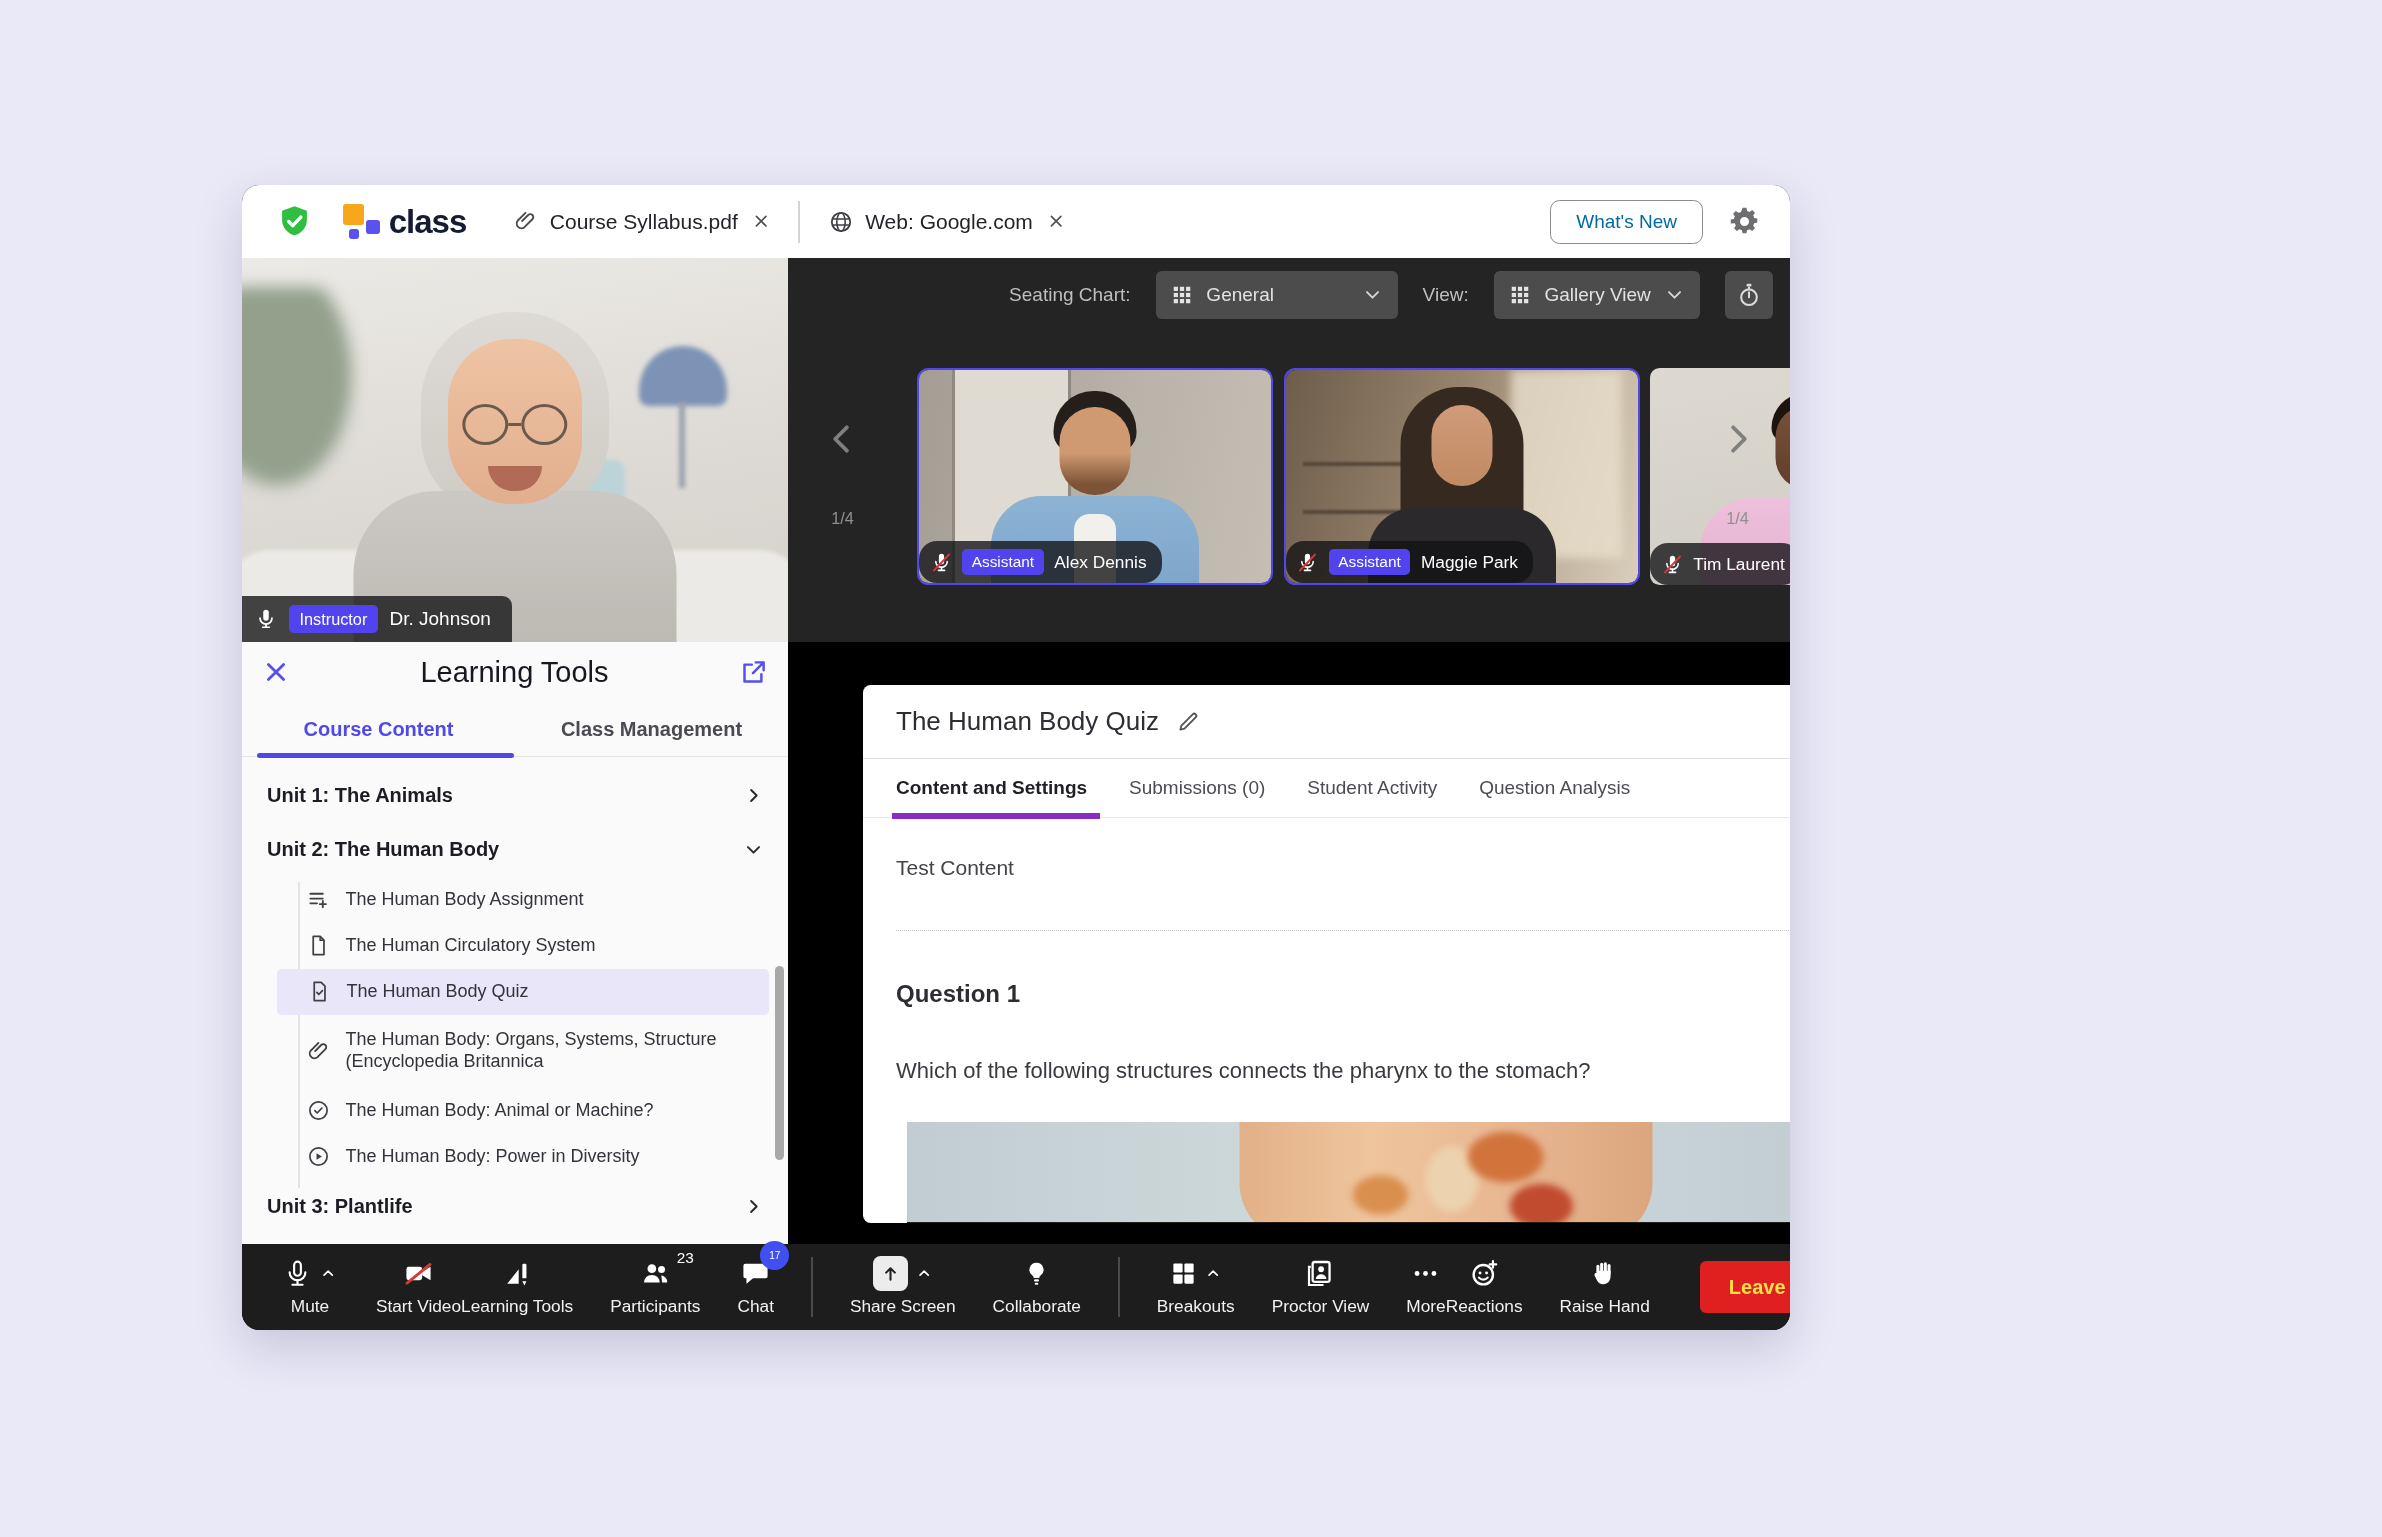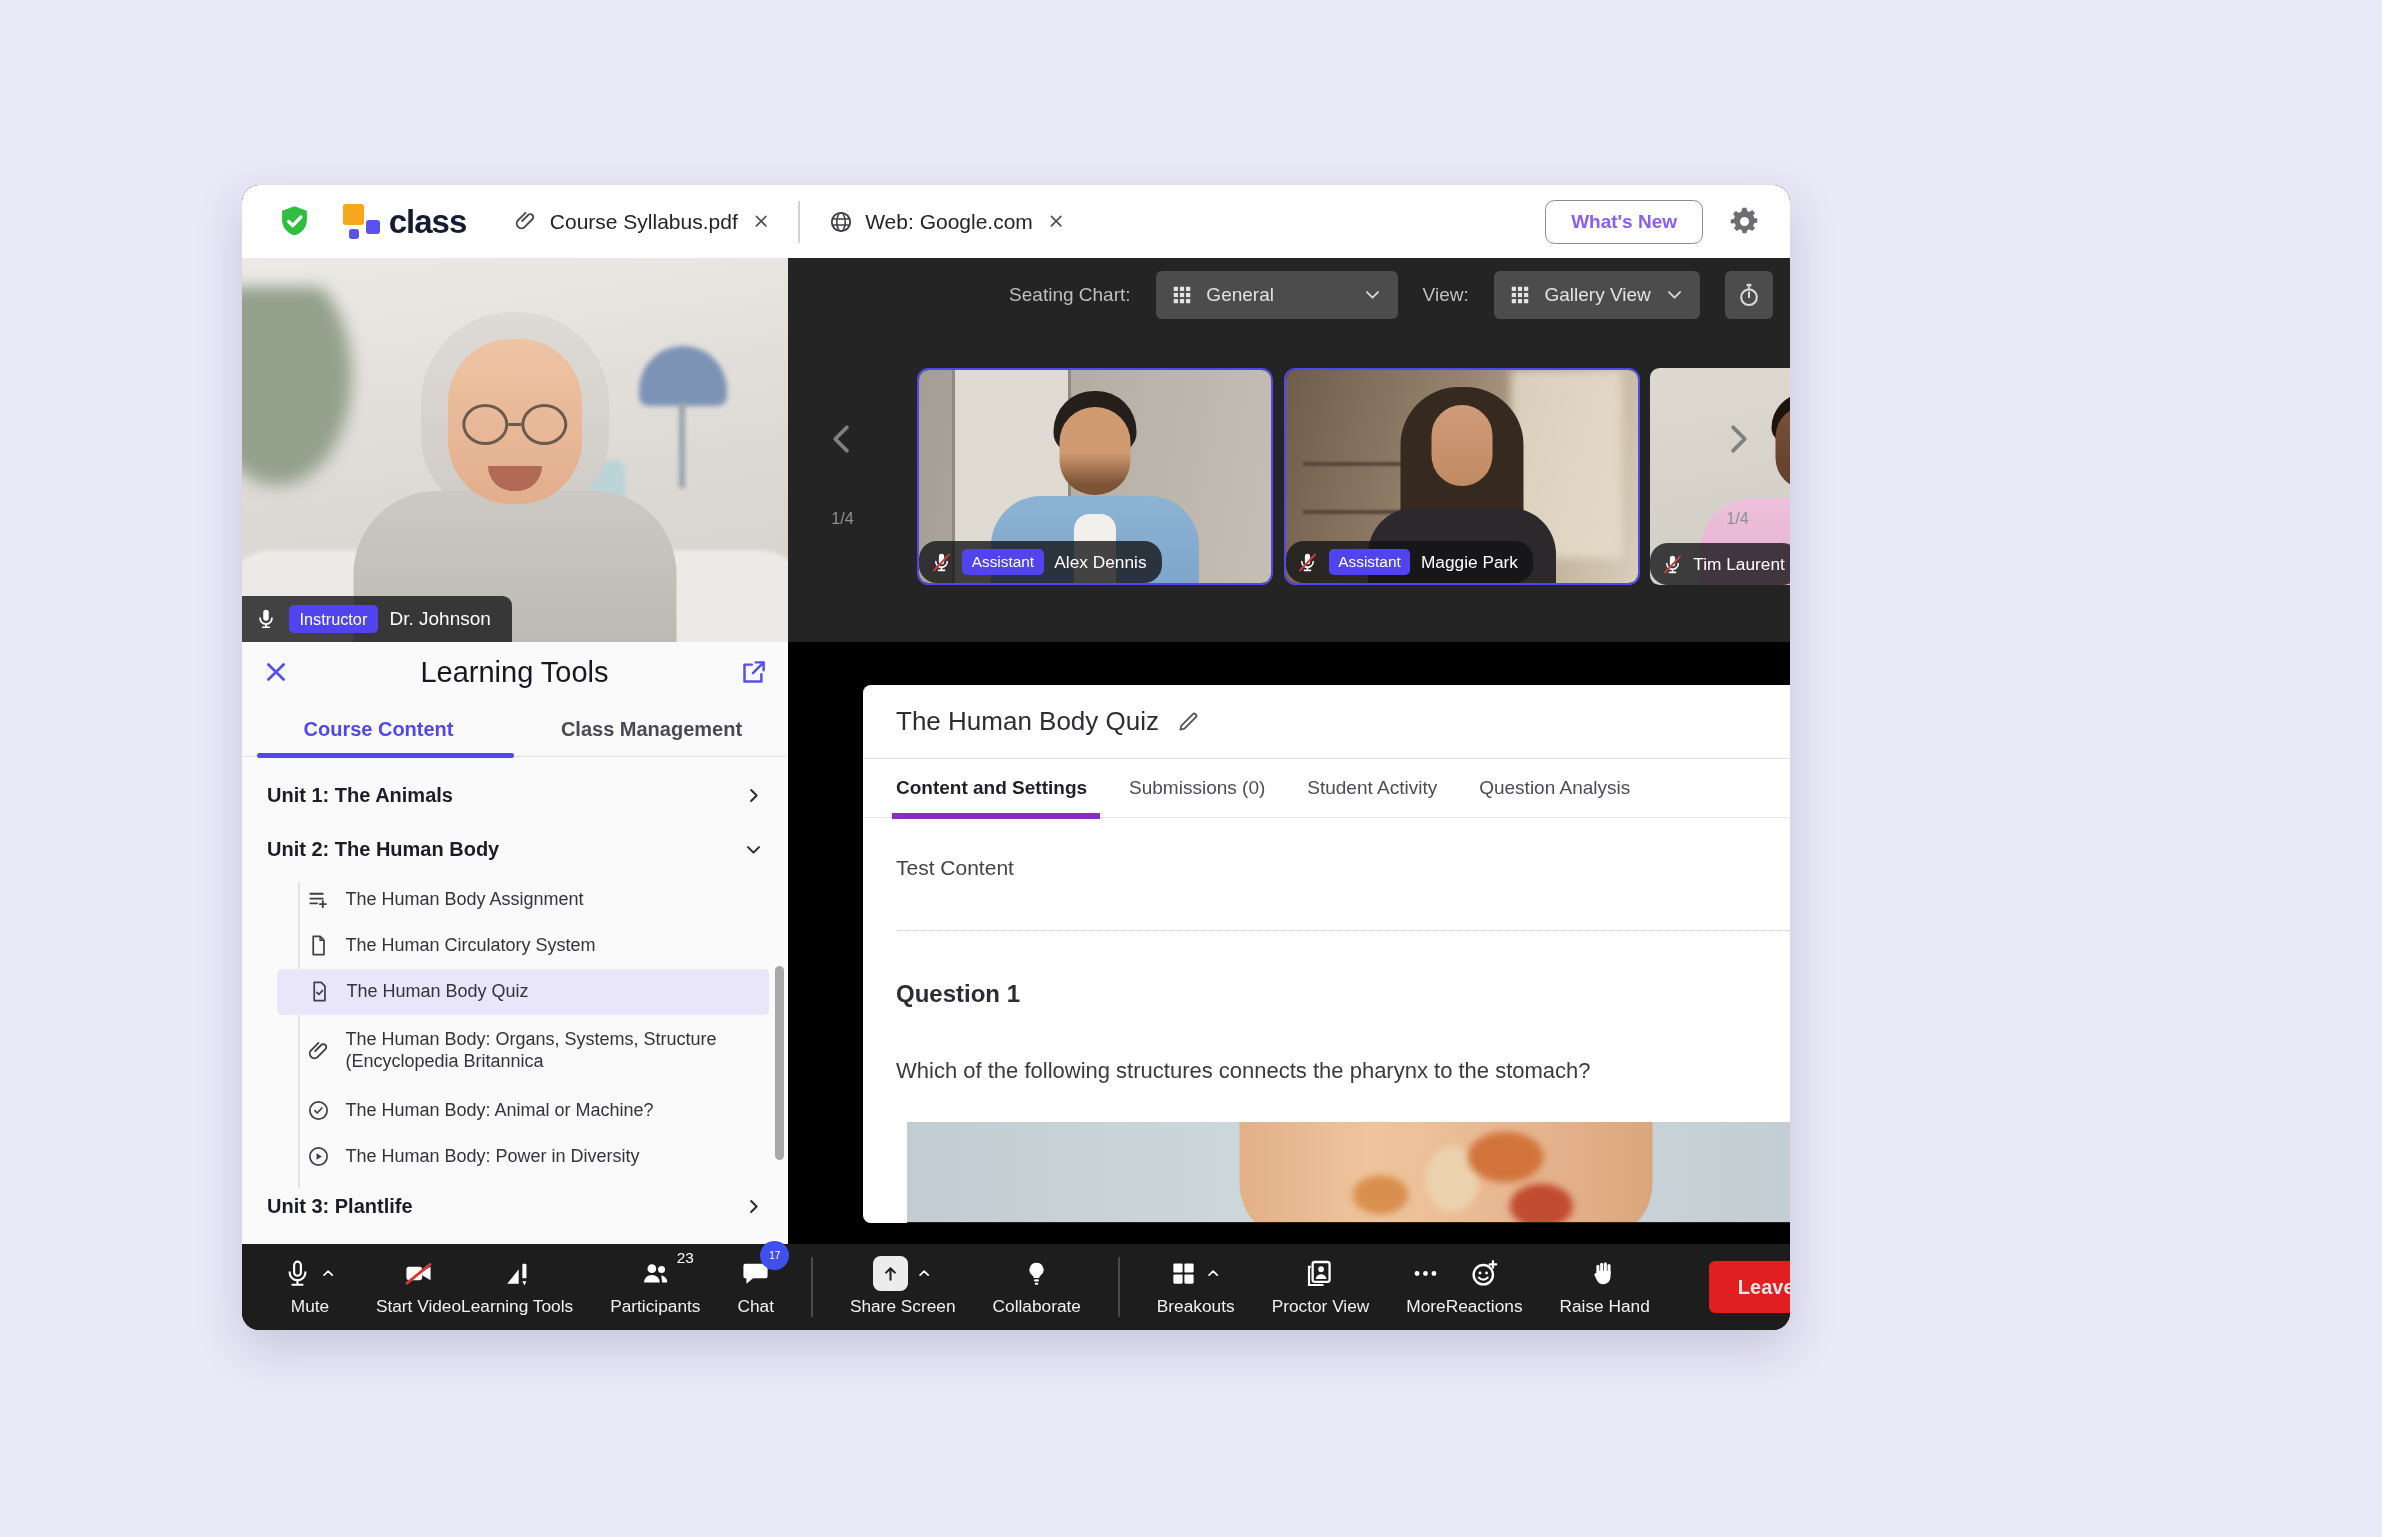--- a/index.html
+++ b/index.html
@@ -18,21 +18,21 @@
   .bsq.yellow{left:0;top:3.8px;width:21px;height:21px;background:#f6a71b;}
   .bsq.p-small{left:5.8px;top:28px;width:10.6px;height:10.6px;background:#5a52ee;}
   .bsq.p-med{left:23px;top:19px;width:14.4px;height:14.4px;background:#5a52ee;}
   .brand-text{font-size:33px;font-weight:700;color:#141b33;letter-spacing:-1px;}
   .tab-active{margin-left:56px;align-self:flex-end;height:63px;width:309px;background:#262626;border-radius:11.5px 11.5px 0 0;display:flex;align-items:center;padding:0 21px;color:#fff;box-sizing:border-box;}
   .tab-active .lbl{font-size:21px;margin-left:13.4px;white-space:nowrap;}
   .tab-plain{display:flex;align-items:center;padding:0 21px;height:73px;color:#23232a;font-size:21px;}
   .tab-plain .lbl{margin-left:12.5px;white-space:nowrap;}
   .tab-x{margin-left:15.4px;}
   .tabdivider{width:1.9px;height:42px;background:#d4d4d8;margin:0 7.7px;}
-  .whatsnew{margin-left:auto;height:44px;padding:0 25px;border:1.9px solid #8b8b90;border-radius:9.6px;background:#fff;font-size:19px;color:#8b5cf6;display:flex;align-items:center;font-family:inherit;font-weight:bold;}
+  .whatsnew{margin-left:auto;height:44px;padding:0 25px;border:1.9px solid #8b8b90;border-radius:9.6px;background:#fff;font-size:19px;color:#0369a1;display:flex;align-items:center;font-family:inherit;}
   .gearbtn{margin:0 29px 0 25px;background:none;border:none;padding:0;}
 
   
   .main{flex:1;display:flex;min-height:0;background:#000;}
   .leftcol{width:546px;flex:0 0 auto;display:flex;flex-direction:column;}
   .rightcol{flex:1;display:flex;flex-direction:column;min-width:0;}
 
   
   .inst-video{height:384px;position:relative;overflow:hidden;background:#ddd;flex:0 0 auto;}
   .scene{position:absolute;inset:0;overflow:hidden;}
@@ -147,21 +147,21 @@
   .tb-left{gap:40px;}
   .tb-center{margin:0 auto;gap:37px;}
   .tb-right{gap:37px;}
   .tb-item{display:flex;flex-direction:column;align-items:center;gap:6.7px;color:#f2f2f2;background:none;border:none;padding:0;font-family:inherit;}
   .tb-item .ic-row{height:33px;display:flex;align-items:center;gap:8.6px;position:relative;}
   .tb-item .tb-lbl{font-size:17.3px;color:#f2f2f2;white-space:nowrap;}
   .sup-count{position:absolute;top:-7.7px;right:-23px;font-size:15.4px;color:#fff;}
   .chat-badge{position:absolute;top:-15.4px;right:-19px;min-width:29px;height:29px;border-radius:14.4px;background:#4050f0;color:#fff;font-size:10px;display:flex;align-items:center;justify-content:center;padding:0 3.8px;box-sizing:border-box;}
   .tb-divider{width:1.9px;height:60px;background:#4a4a4a;}
   .share-sq{width:35px;height:35px;background:#ececec;border-radius:7.7px;display:flex;align-items:center;justify-content:center;}
-  .leave-btn{margin-left:22px;background:#e02020;color:#e5e5e5;border:none;border-radius:6px;padding:14.4px 29px;font-size:20px;font-weight:700;font-family:inherit;}
+  .leave-btn{margin-left:13px;background:#e02020;color:#fde047;border:none;border-radius:6px;padding:14.4px 29px;font-size:20px;font-weight:700;font-family:inherit;}
 </style>
 </head>
 <body>
 
 <div class="window">
 
   <div class="topbar">
     <span class="shield">
       <svg width="35" height="35" viewBox="0 0 24 24">
           <path d="M12 1.5l8.5 3.2v6.1c0 5.3-3.6 9.3-8.5 10.7-4.9-1.4-8.5-5.4-8.5-10.7V4.7z" fill="#2fbe3f"></path>

